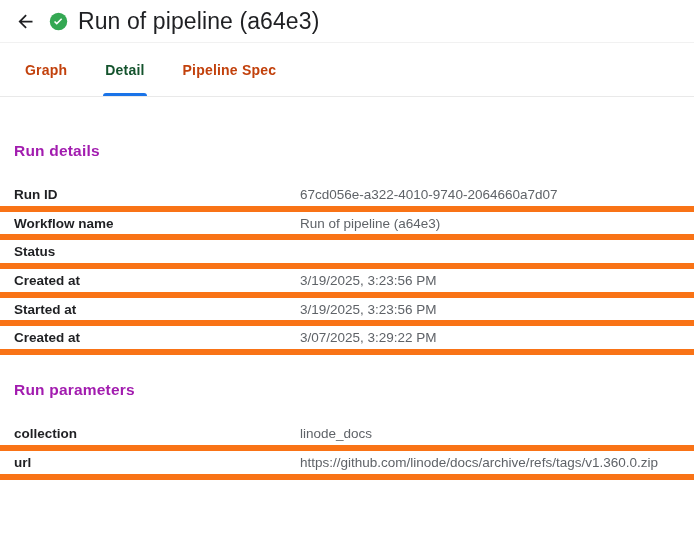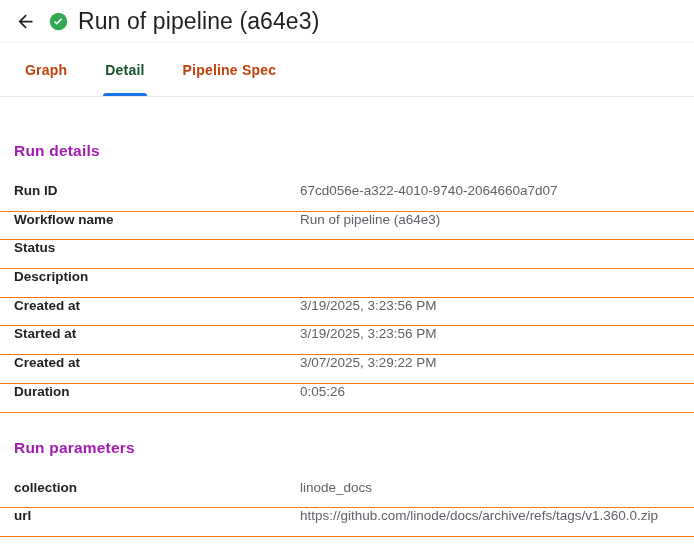--- a/index.html
+++ b/index.html
@@ -82,22 +82,23 @@
   .section-title {
     font-size: 15.5px;
     font-weight: bold;
     color: #a21caf;
     margin: 26px 0 23px 14px;
     letter-spacing: 0.2px;
   }
   .rows { width: 100%; }
   .row {
     display: flex;
+    align-items: center;
     height: 28.7px;
-    border-bottom: 1px solid #f97316;
+    border-bottom: 6px solid #f97316;
   }
   .row-label {
     flex: 0 0 300px;
     padding-left: 14px;
     font-size: 13.5px;
     font-weight: bold;
     color: #1f2023;
     white-space: nowrap;
     overflow: hidden;
   }
@@ -156,44 +157,36 @@
 
   <div class="row">
     <div class="row-label">Workflow name</div>
     <div class="row-value">Run of pipeline (a64e3)</div>
   </div>
 
   <div class="row">
     <div class="row-label">Status</div>
   </div>
 
-  <div class="row">
-    <div class="row-label">Description</div>
-    <div class="row-value"></div>
-  </div>
 
   <div class="row">
     <div class="row-label">Created at</div>
     <div class="row-value">3/19/2025, 3:23:56 PM</div>
   </div>
 
   <div class="row">
     <div class="row-label">Started at</div>
     <div class="row-value">3/19/2025, 3:23:56 PM</div>
   </div>
 
   <div class="row">
     <div class="row-label">Created at</div>
     <div class="row-value">3/07/2025, 3:29:22 PM</div>
   </div>
 
-  <div class="row">
-    <div class="row-label">Duration</div>
-    <div class="row-value">0:05:26</div>
-  </div>
 </div>
   </section>
 
   <section>
     <h2 class="section-title">Run parameters</h2>
     <div class="rows">
   <div class="row">
     <div class="row-label">collection</div>
     <div class="row-value">linode_docs</div>
   </div>

